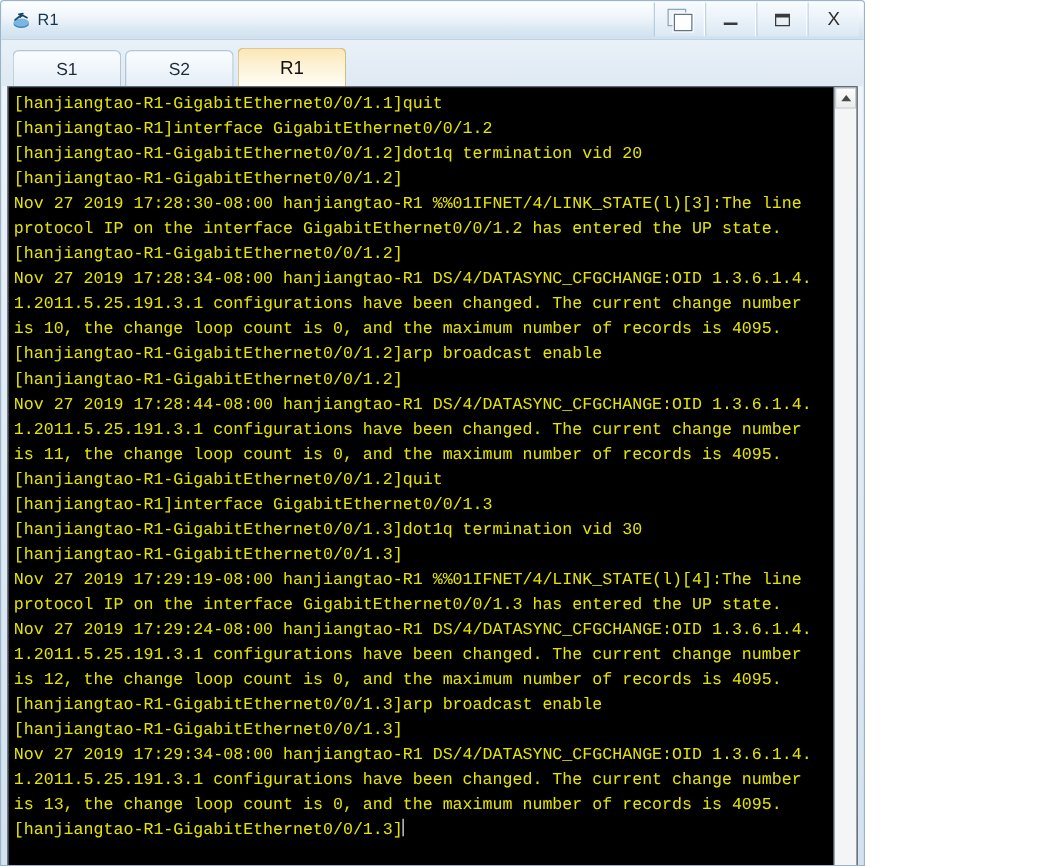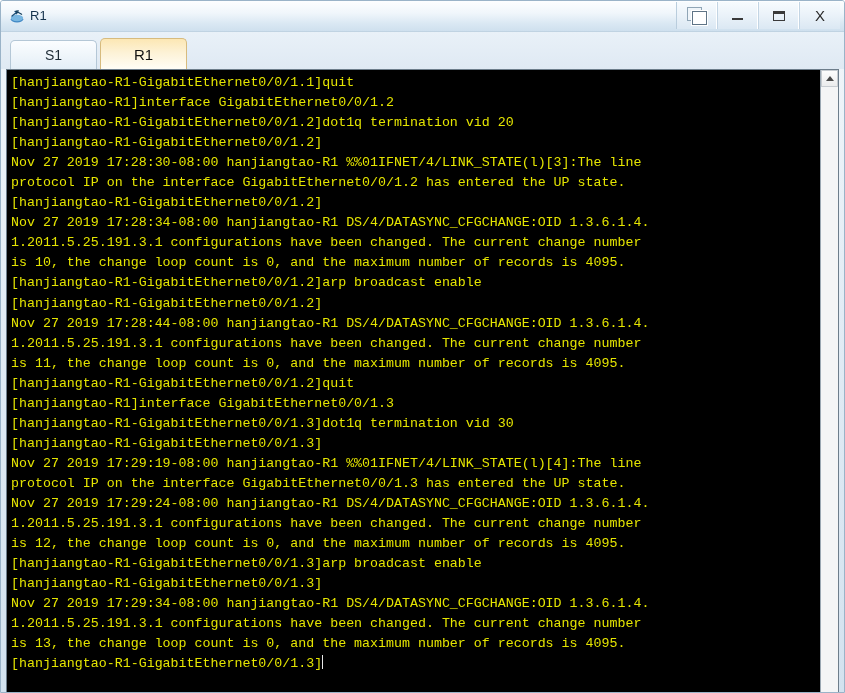--- a/index.html
+++ b/index.html
@@ -9,21 +9,21 @@
   }
   body {
     width: 845px;
     height: 693px;
     overflow: hidden;
     font-family: "Liberation Sans", sans-serif;
   }
 
   .window {
     position: relative;
-    width: 845px;
+    width: 692px;
     height: 693px;
     box-sizing: border-box;
     background: linear-gradient(to bottom, #f2f7fb 0%, #e2ecf5 45%, #d3e2ef 100%);
     border: 1px solid #9ab3c8;
     border-radius: 3px 3px 0 0;
     overflow: hidden;
   }
 
   
   .titlebar {
@@ -254,20 +254,23 @@
       <div class="winbtn last">
         <span class="glyph-close">X</span>
       </div>
     </div>
   </div>
 
   <div class="tabstrip">
     <div class="tab">
       <span>S1</span>
     </div>
+    <div class="tab">
+      <span>S2</span>
+    </div>
     <div class="tab active">
       <span>R1</span>
     </div>
   </div>
 
   <div class="term-wrap">
     <div class="term" id="term"><div class="term-line">[hanjiangtao-R1-GigabitEthernet0/0/1.1]quit</div><div class="term-line">[hanjiangtao-R1]interface GigabitEthernet0/0/1.2</div><div class="term-line">[hanjiangtao-R1-GigabitEthernet0/0/1.2]dot1q termination vid 20</div><div class="term-line">[hanjiangtao-R1-GigabitEthernet0/0/1.2]</div><div class="term-line">Nov 27 2019 17:28:30-08:00 hanjiangtao-R1 %%01IFNET/4/LINK_STATE(l)[3]:The line</div><div class="term-line">protocol IP on the interface GigabitEthernet0/0/1.2 has entered the UP state.</div><div class="term-line">[hanjiangtao-R1-GigabitEthernet0/0/1.2]</div><div class="term-line">Nov 27 2019 17:28:34-08:00 hanjiangtao-R1 DS/4/DATASYNC_CFGCHANGE:OID 1.3.6.1.4.</div><div class="term-line">1.2011.5.25.191.3.1 configurations have been changed. The current change number</div><div class="term-line">is 10, the change loop count is 0, and the maximum number of records is 4095.</div><div class="term-line">[hanjiangtao-R1-GigabitEthernet0/0/1.2]arp broadcast enable</div><div class="term-line">[hanjiangtao-R1-GigabitEthernet0/0/1.2]</div><div class="term-line">Nov 27 2019 17:28:44-08:00 hanjiangtao-R1 DS/4/DATASYNC_CFGCHANGE:OID 1.3.6.1.4.</div><div class="term-line">1.2011.5.25.191.3.1 configurations have been changed. The current change number</div><div class="term-line">is 11, the change loop count is 0, and the maximum number of records is 4095.</div><div class="term-line">[hanjiangtao-R1-GigabitEthernet0/0/1.2]quit</div><div class="term-line">[hanjiangtao-R1]interface GigabitEthernet0/0/1.3</div><div class="term-line">[hanjiangtao-R1-GigabitEthernet0/0/1.3]dot1q termination vid 30</div><div class="term-line">[hanjiangtao-R1-GigabitEthernet0/0/1.3]</div><div class="term-line">Nov 27 2019 17:29:19-08:00 hanjiangtao-R1 %%01IFNET/4/LINK_STATE(l)[4]:The line</div><div class="term-line">protocol IP on the interface GigabitEthernet0/0/1.3 has entered the UP state.</div><div class="term-line">Nov 27 2019 17:29:24-08:00 hanjiangtao-R1 DS/4/DATASYNC_CFGCHANGE:OID 1.3.6.1.4.</div><div class="term-line">1.2011.5.25.191.3.1 configurations have been changed. The current change number</div><div class="term-line">is 12, the change loop count is 0, and the maximum number of records is 4095.</div><div class="term-line">[hanjiangtao-R1-GigabitEthernet0/0/1.3]arp broadcast enable</div><div class="term-line">[hanjiangtao-R1-GigabitEthernet0/0/1.3]</div><div class="term-line">Nov 27 2019 17:29:34-08:00 hanjiangtao-R1 DS/4/DATASYNC_CFGCHANGE:OID 1.3.6.1.4.</div><div class="term-line">1.2011.5.25.191.3.1 configurations have been changed. The current change number</div><div class="term-line">is 13, the change loop count is 0, and the maximum number of records is 4095.</div><div class="term-line">[hanjiangtao-R1-GigabitEthernet0/0/1.3]<span class="cursor"></span></div></div>
 
     <div class="scrollbar">
       <div class="sb-btn">

